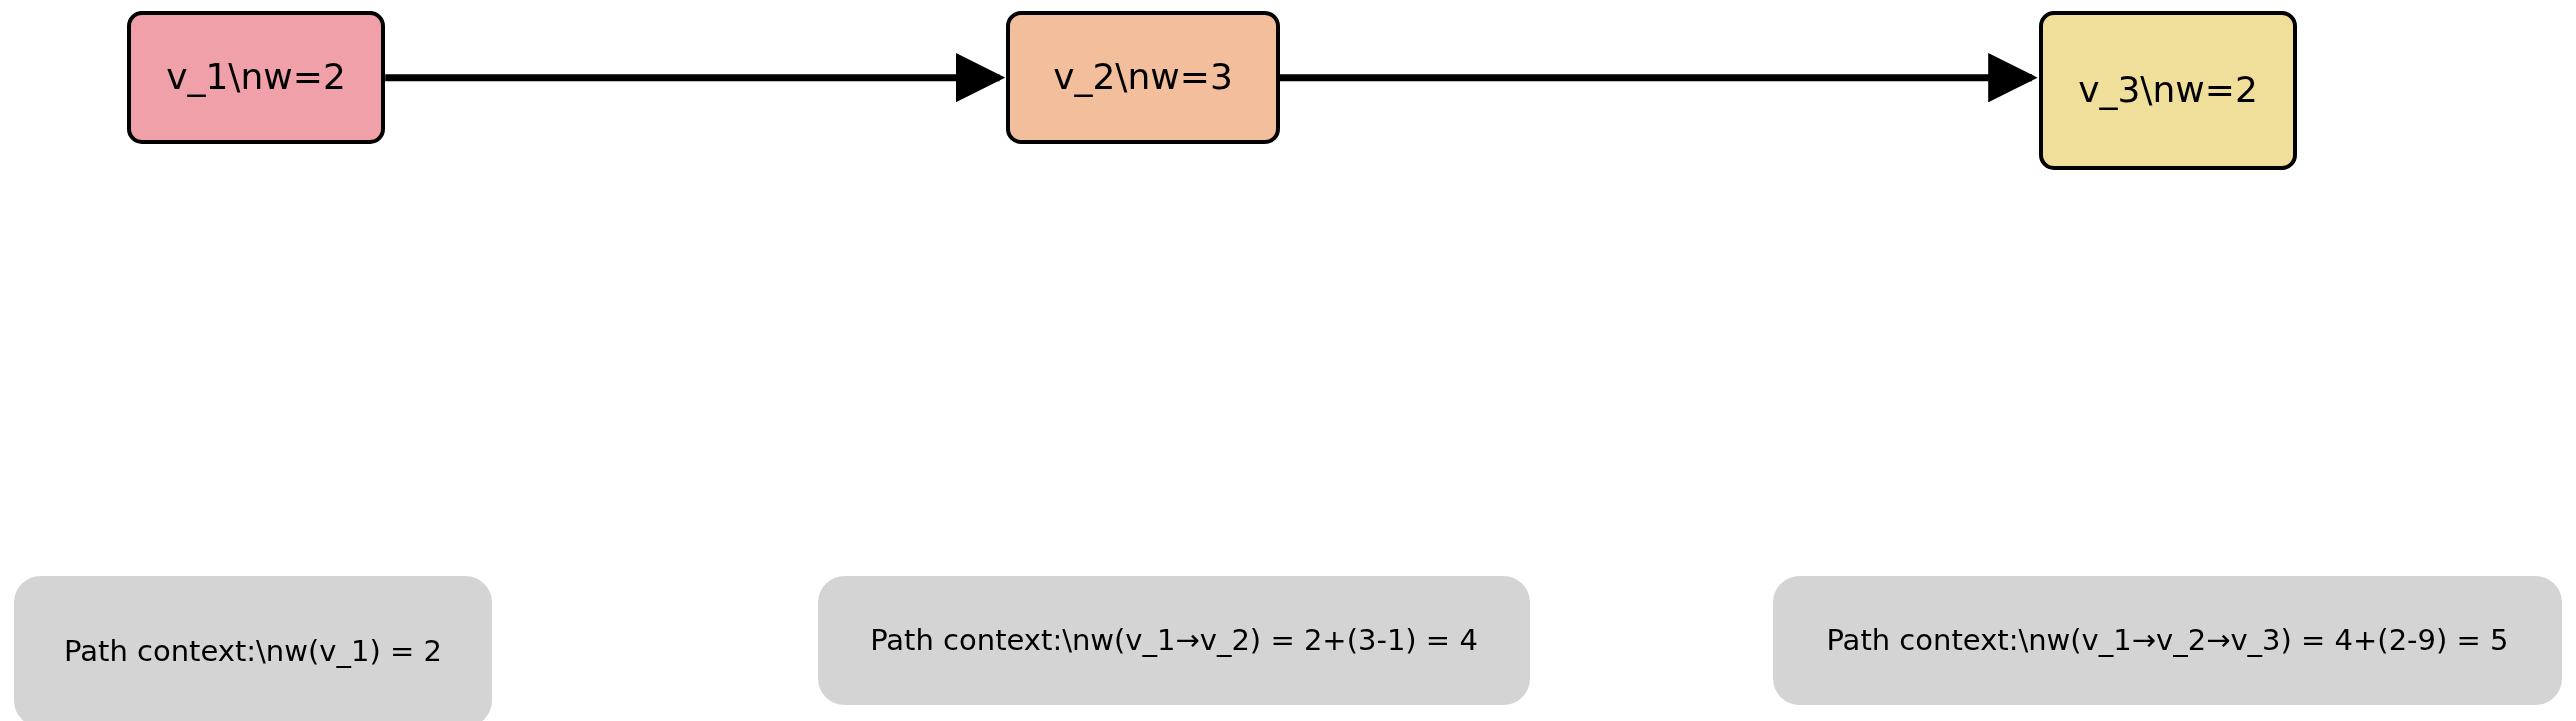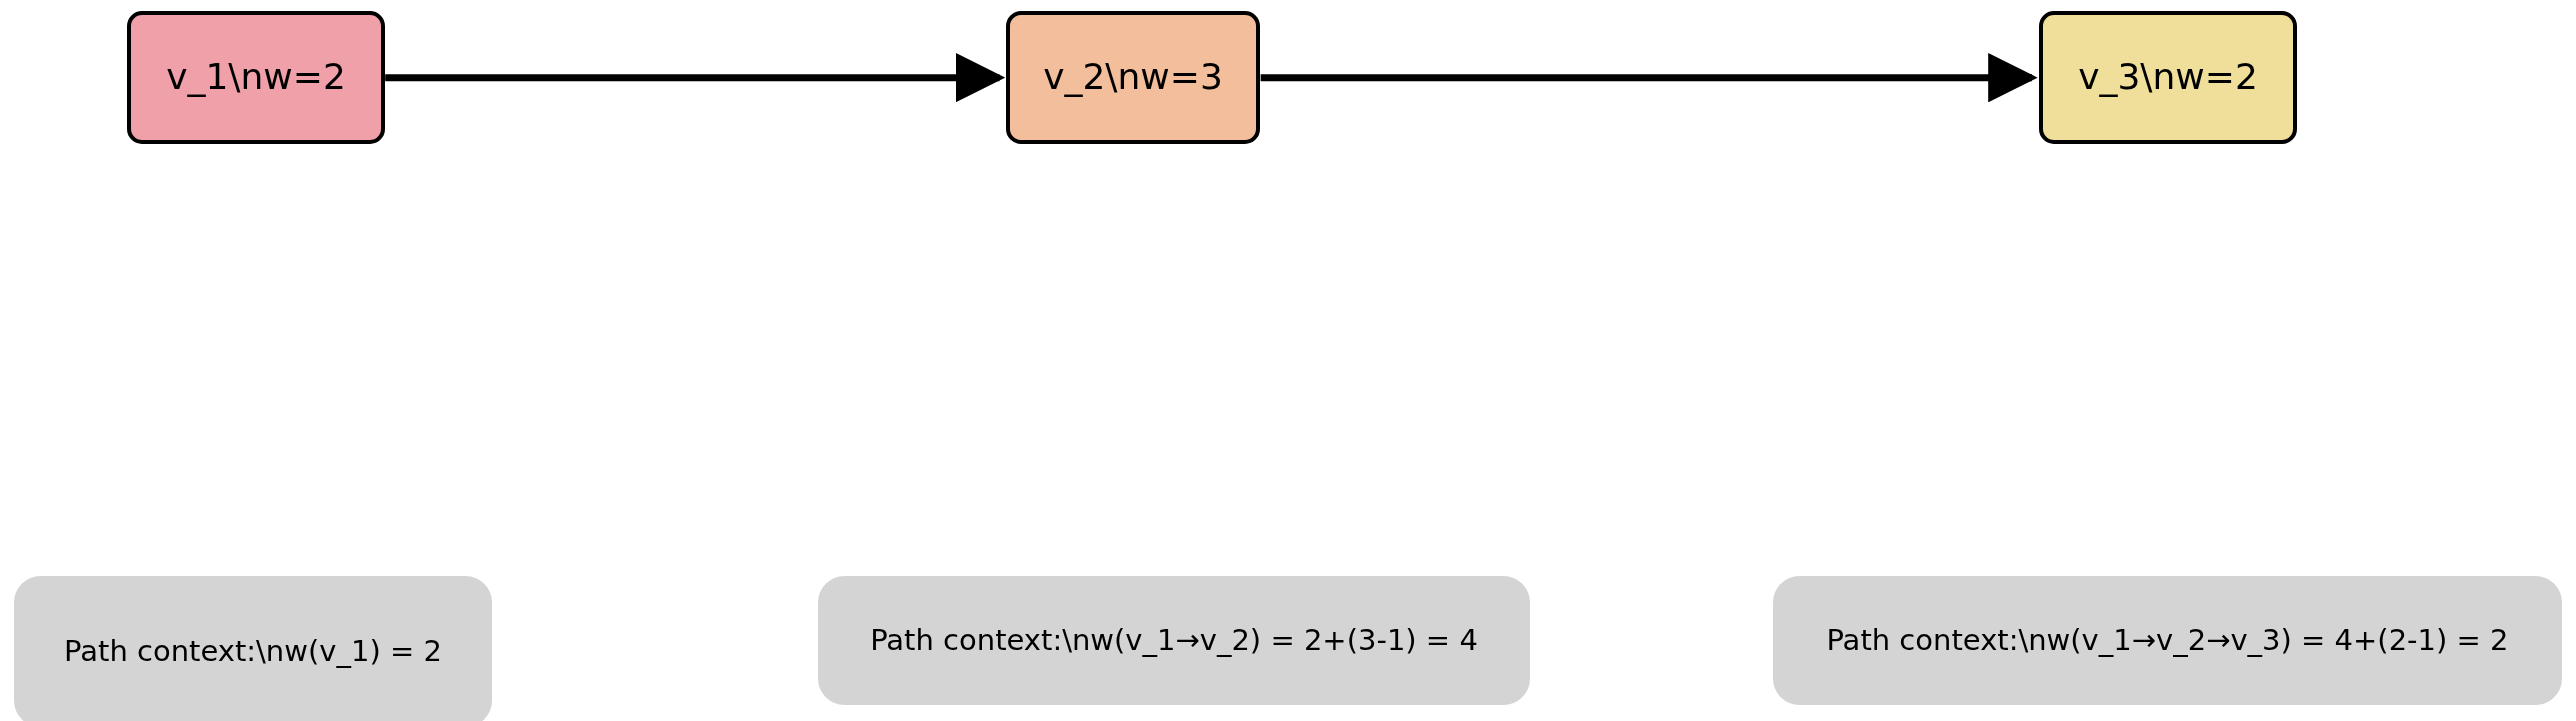--- a/index.html
+++ b/index.html
@@ -36,22 +36,22 @@
     font-size: 36px;
     line-height: 1;
     letter-spacing: 0px;
     white-space: nowrap;
   }
   .node-label {
     pointer-events: none;
   }
 
   #node-v1 { left: 127px;  top: 10.6px; width: 258px; height: 133px; background: #F0A0A8; }
-  #node-v2 { left: 1006px; top: 10.6px; width: 254px; height: 133px; background: #F2BE9B; }
-  #node-v3 { left: 2039px; top: 10.6px; width: 258px; height: 133px; background: #F0DF9A; }
+  #node-v2 { left: 1006px; top: 10.6px; width: 274px; height: 133px; background: #F2BE9B; }
+  #node-v3 { left: 2039px; top: 10.6px; width: 258px; height: 159px; background: #F0DF9A; }
 
   
   #edge-layer {
     position: absolute;
     left: 0;
     top: 0;
     width: 2576px;
     height: 721px;
     pointer-events: none;
   }
@@ -106,17 +106,17 @@
 
   <div class="annotation" id="annotation-1">
     <span>Path context:\nw(v_1) = 2</span>
   </div>
 
   <div class="annotation" id="annotation-2">
     <span>Path context:\nw(v_1→v_2) = 2+(3-1) = 4</span>
   </div>
 
   <div class="annotation" id="annotation-3">
-    <span>Path context:\nw(v_1→v_2→v_3) = 4+(2-1) = 2</span>
+    <span>Path context:\nw(v_1→v_2→v_3) = 4+(2-9) = 5</span>
   </div>
 
 </div>
 
 
 </body></html>

